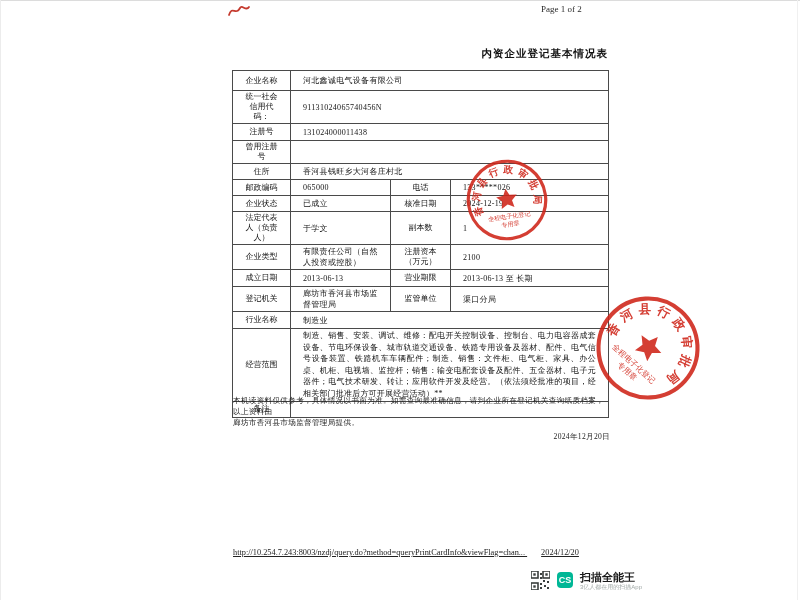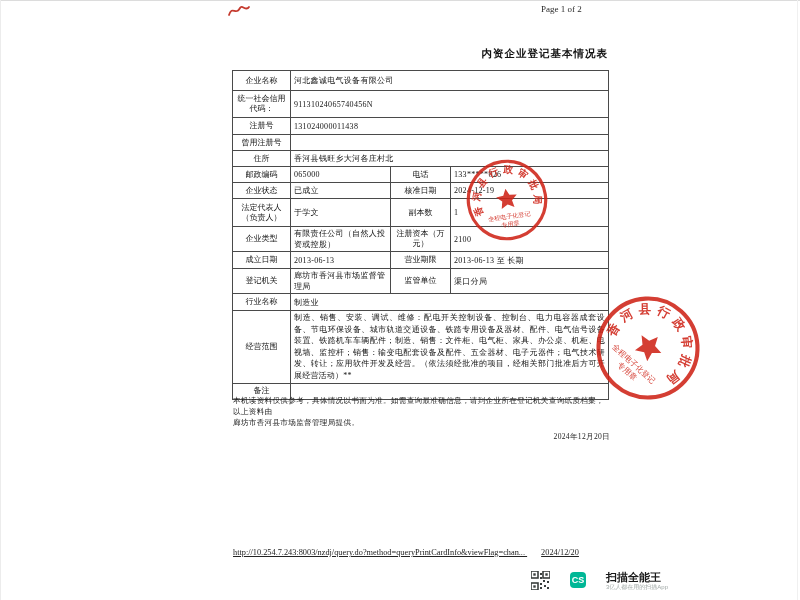--- a/index.html
+++ b/index.html
@@ -20,39 +20,39 @@
     position:absolute;left:233px;top:47px;width:375px;text-align:right;
     font-size:10.5px;font-weight:bold;letter-spacing:1px;color:#111;
   }
 
   table.reg-table{
     position:absolute;left:232px;top:70px;width:376px;
     border-collapse:collapse;table-layout:fixed;
   }
   table.reg-table td{
     border:1px solid #4a4a4a;font-size:8px;color:#141414;
-    padding:1px 3px;vertical-align:middle;overflow:hidden;
+    padding:1px 12px;vertical-align:middle;overflow:hidden;
   }
   td.lbl{text-align:center;padding:1px 2px;line-height:10px;}
   td.val{text-align:left;padding:1px 5px;letter-spacing:0.3px;}
   td.scope{line-height:11.6px;text-align:justify;padding:2px 6px;letter-spacing:0.2px;}
 
   .footer-note{
     position:absolute;left:233px;top:395px;width:377px;
     font-size:7.6px;line-height:11px;color:#222;letter-spacing:0.3px;
   }
   .footer-date{text-align:right;margin-top:3px;font-size:7.6px;}
 
   .url-line{
     position:absolute;left:233px;top:548px;width:377px;
     font-size:8.3px;color:#222;white-space:nowrap;text-decoration:underline;
   }
   .url-line .print-date{margin-left:14px;}
 
-  .scanner-brand{position:absolute;left:531px;top:571px;display:flex;align-items:flex-start;gap:20px;}
+  .scanner-brand{position:absolute;left:531px;top:571px;display:flex;align-items:flex-start;gap:7px;}
   .qr-box{width:19px;height:19px;}
   .cs-badge{
     width:16px;height:16px;border-radius:4px;background:#00b796;
     color:#fff;font-family:"Liberation Sans",sans-serif;font-weight:bold;
     font-size:9px;display:flex;align-items:center;justify-content:center;margin-top:1px;
   }
   .brand-text{display:flex;flex-direction:column;}
   .brand-name{font-family:"Liberation Sans",sans-serif;font-size:11px;font-weight:bold;color:#1a1a1a;line-height:12px;}
   .brand-tagline{font-family:"Liberation Sans",sans-serif;font-size:6px;color:#a0a8a6;line-height:8px;}
 

